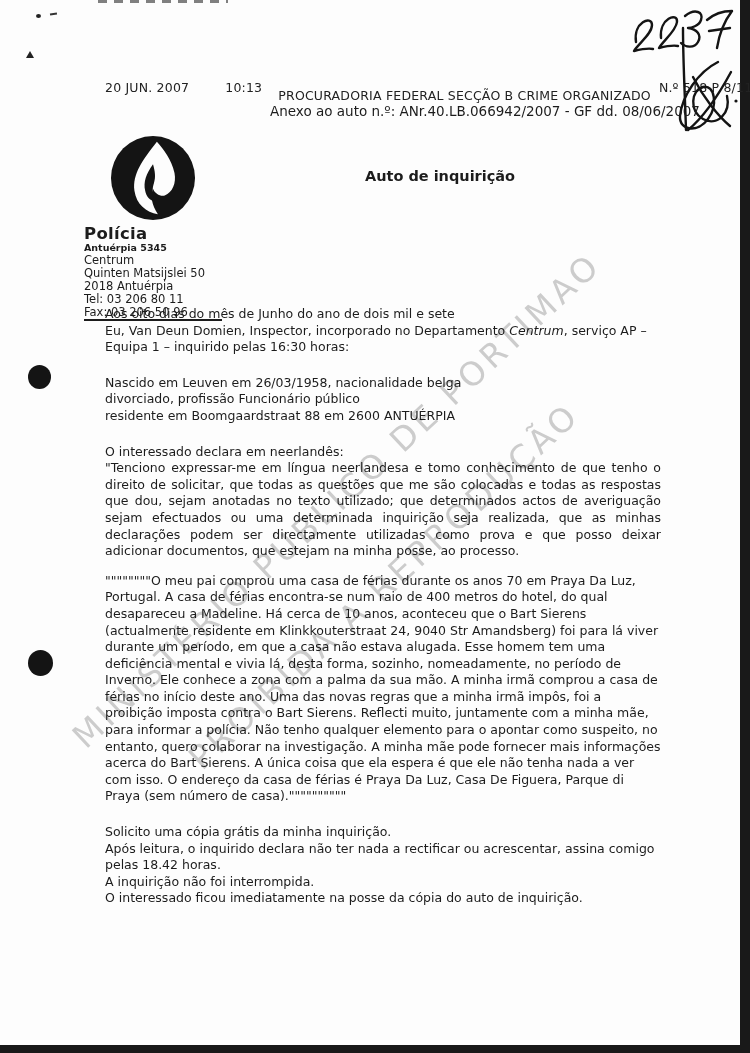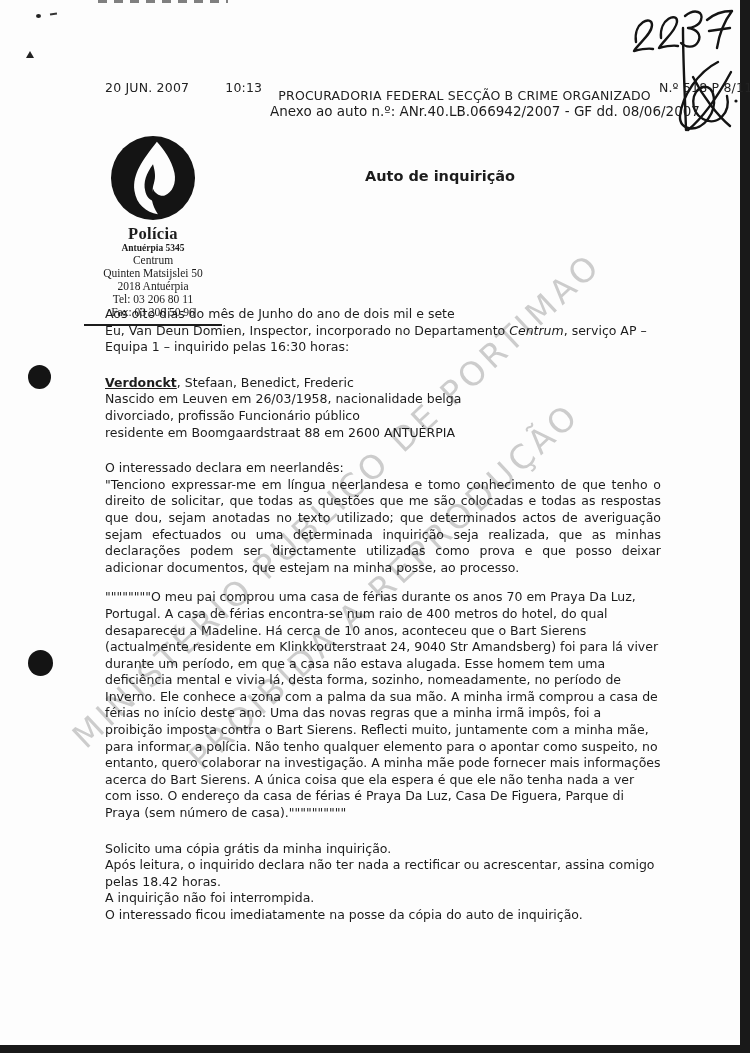--- a/index.html
+++ b/index.html
@@ -30,22 +30,22 @@
 
   
   .handwriting{position:absolute;left:622px;top:0;width:125px;height:138px;}
 
   
   .annex{position:absolute;left:222px;top:103px;font-size:13.5px;white-space:nowrap;margin-left:48px;}
   .doc-title{position:absolute;left:330px;top:168px;width:220px;text-align:center;
     font-size:14.5px;font-weight:bold;}
 
   
-  .letterhead{position:absolute;left:84px;top:135px;width:138px;text-align:center;
-    padding-bottom:5px;border-bottom:2px solid #1c1c1c;font-family:Liberation Serif, serif;}
+  .letterhead{position:absolute;left:84px;top:135px;width:138px;text-align:left;
+    border-bottom:2px solid #1c1c1c;}
   .letterhead svg{display:block;margin:0 auto 4px auto;}
   .lh-org{font-size:16.5px;font-weight:bold;letter-spacing:.3px;line-height:17px;}
   .lh-unit{font-size:9.5px;font-weight:bold;line-height:12px;}
   .lh-line{font-size:11.5px;line-height:13px;}
 
   
   .watermark{position:absolute;left:25px;top:455px;width:660px;height:200px;
     transform:rotate(-43deg);text-align:center;z-index:1;pointer-events:none;}
   .watermark div{font-size:33px;letter-spacing:4px;line-height:95px;color:rgba(80,80,80,0.28);white-space:nowrap;}
 
@@ -119,21 +119,20 @@
   </div>
 
   <div class="body-text">
 
     <div class="para mb-lg">
       <div>Aos oito dias do mês de Junho do ano de dois mil e sete</div>
       <div><span>Eu, Van Deun Domien, Inspector, incorporado no Departamento </span><span class="italic">Centrum</span><span>, serviço AP – Equipa 1 – inquirido pelas 16:30 horas:</span></div>
     </div>
 
     <div class="para mb-lg">
-      <div><span class="bold-ul">Verdonckt</span><span>, Stefaan, Benedict, Frederic</span></div>
       <div class="pre">Nascido em Leuven em 26/03/1958, nacionalidade belga
 divorciado, profissão Funcionário público
 residente em Boomgaardstraat 88 em 2600 ANTUÉRPIA</div>
     </div>
 
     <div class="para">
       <div>O interessado declara em neerlandês:</div>
       <div class="just">"Tenciono expressar-me em língua neerlandesa e tomo conhecimento de que tenho o direito de solicitar, que todas as questões que me são colocadas e todas as respostas que dou, sejam anotadas no texto utilizado; que determinados actos de averiguação sejam efectuados ou uma determinada inquirição seja realizada, que as minhas declarações podem ser directamente utilizadas como prova e que posso deixar adicionar documentos, que estejam na minha posse, ao processo.</div>
     </div>
 

